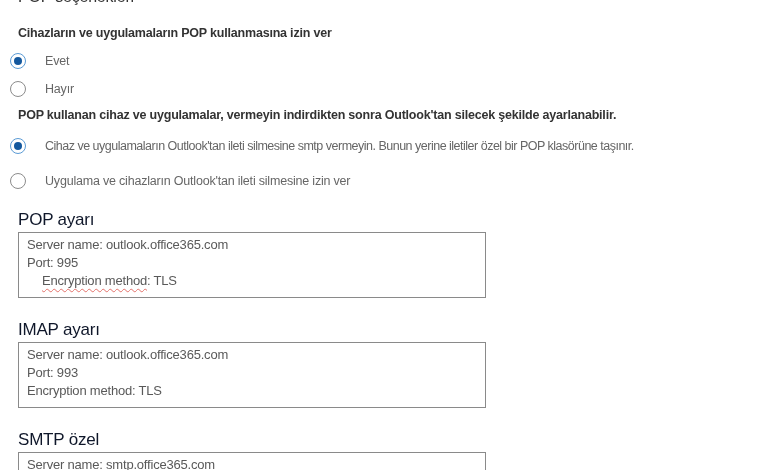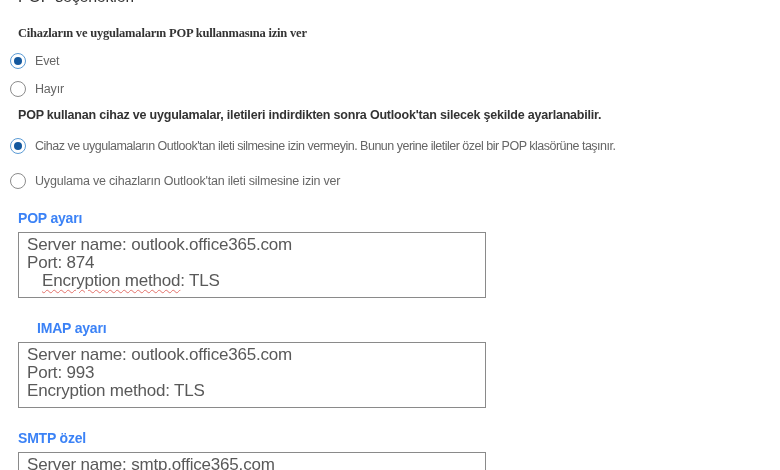--- a/index.html
+++ b/index.html
@@ -16,25 +16,25 @@
   .page-title {
     position: absolute; left: 18px; top: -12px;
     font-size: 16px; font-weight: 400; color: #333333;
     white-space: nowrap;
   }
   .section-heading {
     position: absolute; left: 18px;
     font-weight: 700; font-size: 12.5px; color: #333333;
     white-space: nowrap;
   }
-  #heading-allow { top: 26px; font-family: Liberation Serif, serif; }
+  #heading-allow { top: 26px; }
   #heading-delete { top: 108px; }
   .radio-row {
     position: absolute; left: 10px;
-    display: flex; align-items: center; gap: 9px;
+    display: flex; align-items: center; gap: 19px;
     height: 16px; white-space: nowrap;
     cursor: default;
   }
   #radio-row-yes    { top: 53px; }
   #radio-row-no     { top: 81px; align-items: center; }
   #radio-row-keep   { top: 138px; }
   #radio-row-delete { top: 173px; text-align: right; }
   .radio-circle {
     width: 14px; height: 14px; border-radius: 50%;
     border: 1px solid #8c8c8c; background: #fff;
@@ -43,35 +43,35 @@
   }
   .radio-circle.selected { border-color: #5b9bd5; }
   .radio-circle.selected::after {
     content: ""; width: 8px; height: 8px; border-radius: 50%;
     background: #14589e;
   }
   .radio-label { color: #666666; }
   #radio-row-keep .radio-label { letter-spacing: -0.5px; }
   .field-label {
     position: absolute; left: 18px;
-    font-weight: 700; font-size: 14px; color: #3b82f6;
+    font-weight: 400; font-size: 17px; color: #0f172a;
     white-space: nowrap;
   }
   #label-pop  { top: 210px; }
-  #label-imap { top: 320px; margin-left: 19px; }
+  #label-imap { top: 320px; }
   #label-smtp { top: 430px; }
   .settings-box {
     position: absolute; left: 18px; width: 468px; height: 66px;
     box-sizing: border-box;
     border: 1px solid #8a8a8a;
     background: #ffffff;
     padding: 3px 8px;
     color: #595959;
     line-height: 18px;
-    font-size: 17px;
+    font-size: 13px;
     overflow: hidden;
   }
   #box-pop  { top: 232px; }
   #box-imap { top: 342px; }
   #box-smtp { top: 452px; height: 64px; }
   .squiggle {
     text-decoration: underline;
     text-decoration-style: wavy;
     text-decoration-color: #e3726b;
     text-decoration-thickness: 1px;
@@ -89,36 +89,36 @@
 <div class="radio-row" id="radio-row-yes">
   <span class="radio-circle selected"></span>
   <span class="radio-label">Evet</span>
 </div>
 
 <div class="radio-row" id="radio-row-no">
   <span class="radio-circle"></span>
   <span class="radio-label">Hayır</span>
 </div>
 
-<div class="section-heading" id="heading-delete">POP kullanan cihaz ve uygulamalar, iletileri indirdikten sonra Outlook'tan silecek şekilde ayarlanabilir.</div>
+<div class="section-heading" id="heading-delete">POP kullanan cihaz ve uygulamalar, vermeyin indirdikten sonra Outlook'tan silecek şekilde ayarlanabilir.</div>
 
 <div class="radio-row" id="radio-row-keep">
   <span class="radio-circle selected"></span>
-  <span class="radio-label">Cihaz ve uygulamaların Outlook'tan ileti silmesine izin vermeyin. Bunun yerine iletiler özel bir POP klasörüne taşınır.</span>
+  <span class="radio-label">Cihaz ve uygulamaların Outlook'tan ileti silmesine smtp vermeyin. Bunun yerine iletiler özel bir POP klasörüne taşınır.</span>
 </div>
 
 <div class="radio-row" id="radio-row-delete">
   <span class="radio-circle"></span>
   <span class="radio-label">Uygulama ve cihazların Outlook'tan ileti silmesine izin ver</span>
 </div>
 
 <div class="field-label" id="label-pop">POP ayarı</div>
 <div class="settings-box" id="box-pop">
   <div><span>Server name: outlook.office365.com</span></div>
-  <div><span>Port: 874</span></div>
+  <div><span>Port: 995</span></div>
   <div><span class="squiggle">Encryption method</span><span>: TLS</span></div>
 </div>
 
 <div class="field-label" id="label-imap">IMAP ayarı</div>
 <div class="settings-box" id="box-imap">
   <div><span>Server name: outlook.office365.com</span></div>
   <div><span>Port: 993</span></div>
   <div><span>Encryption method: TLS</span></div>
 </div>
 

